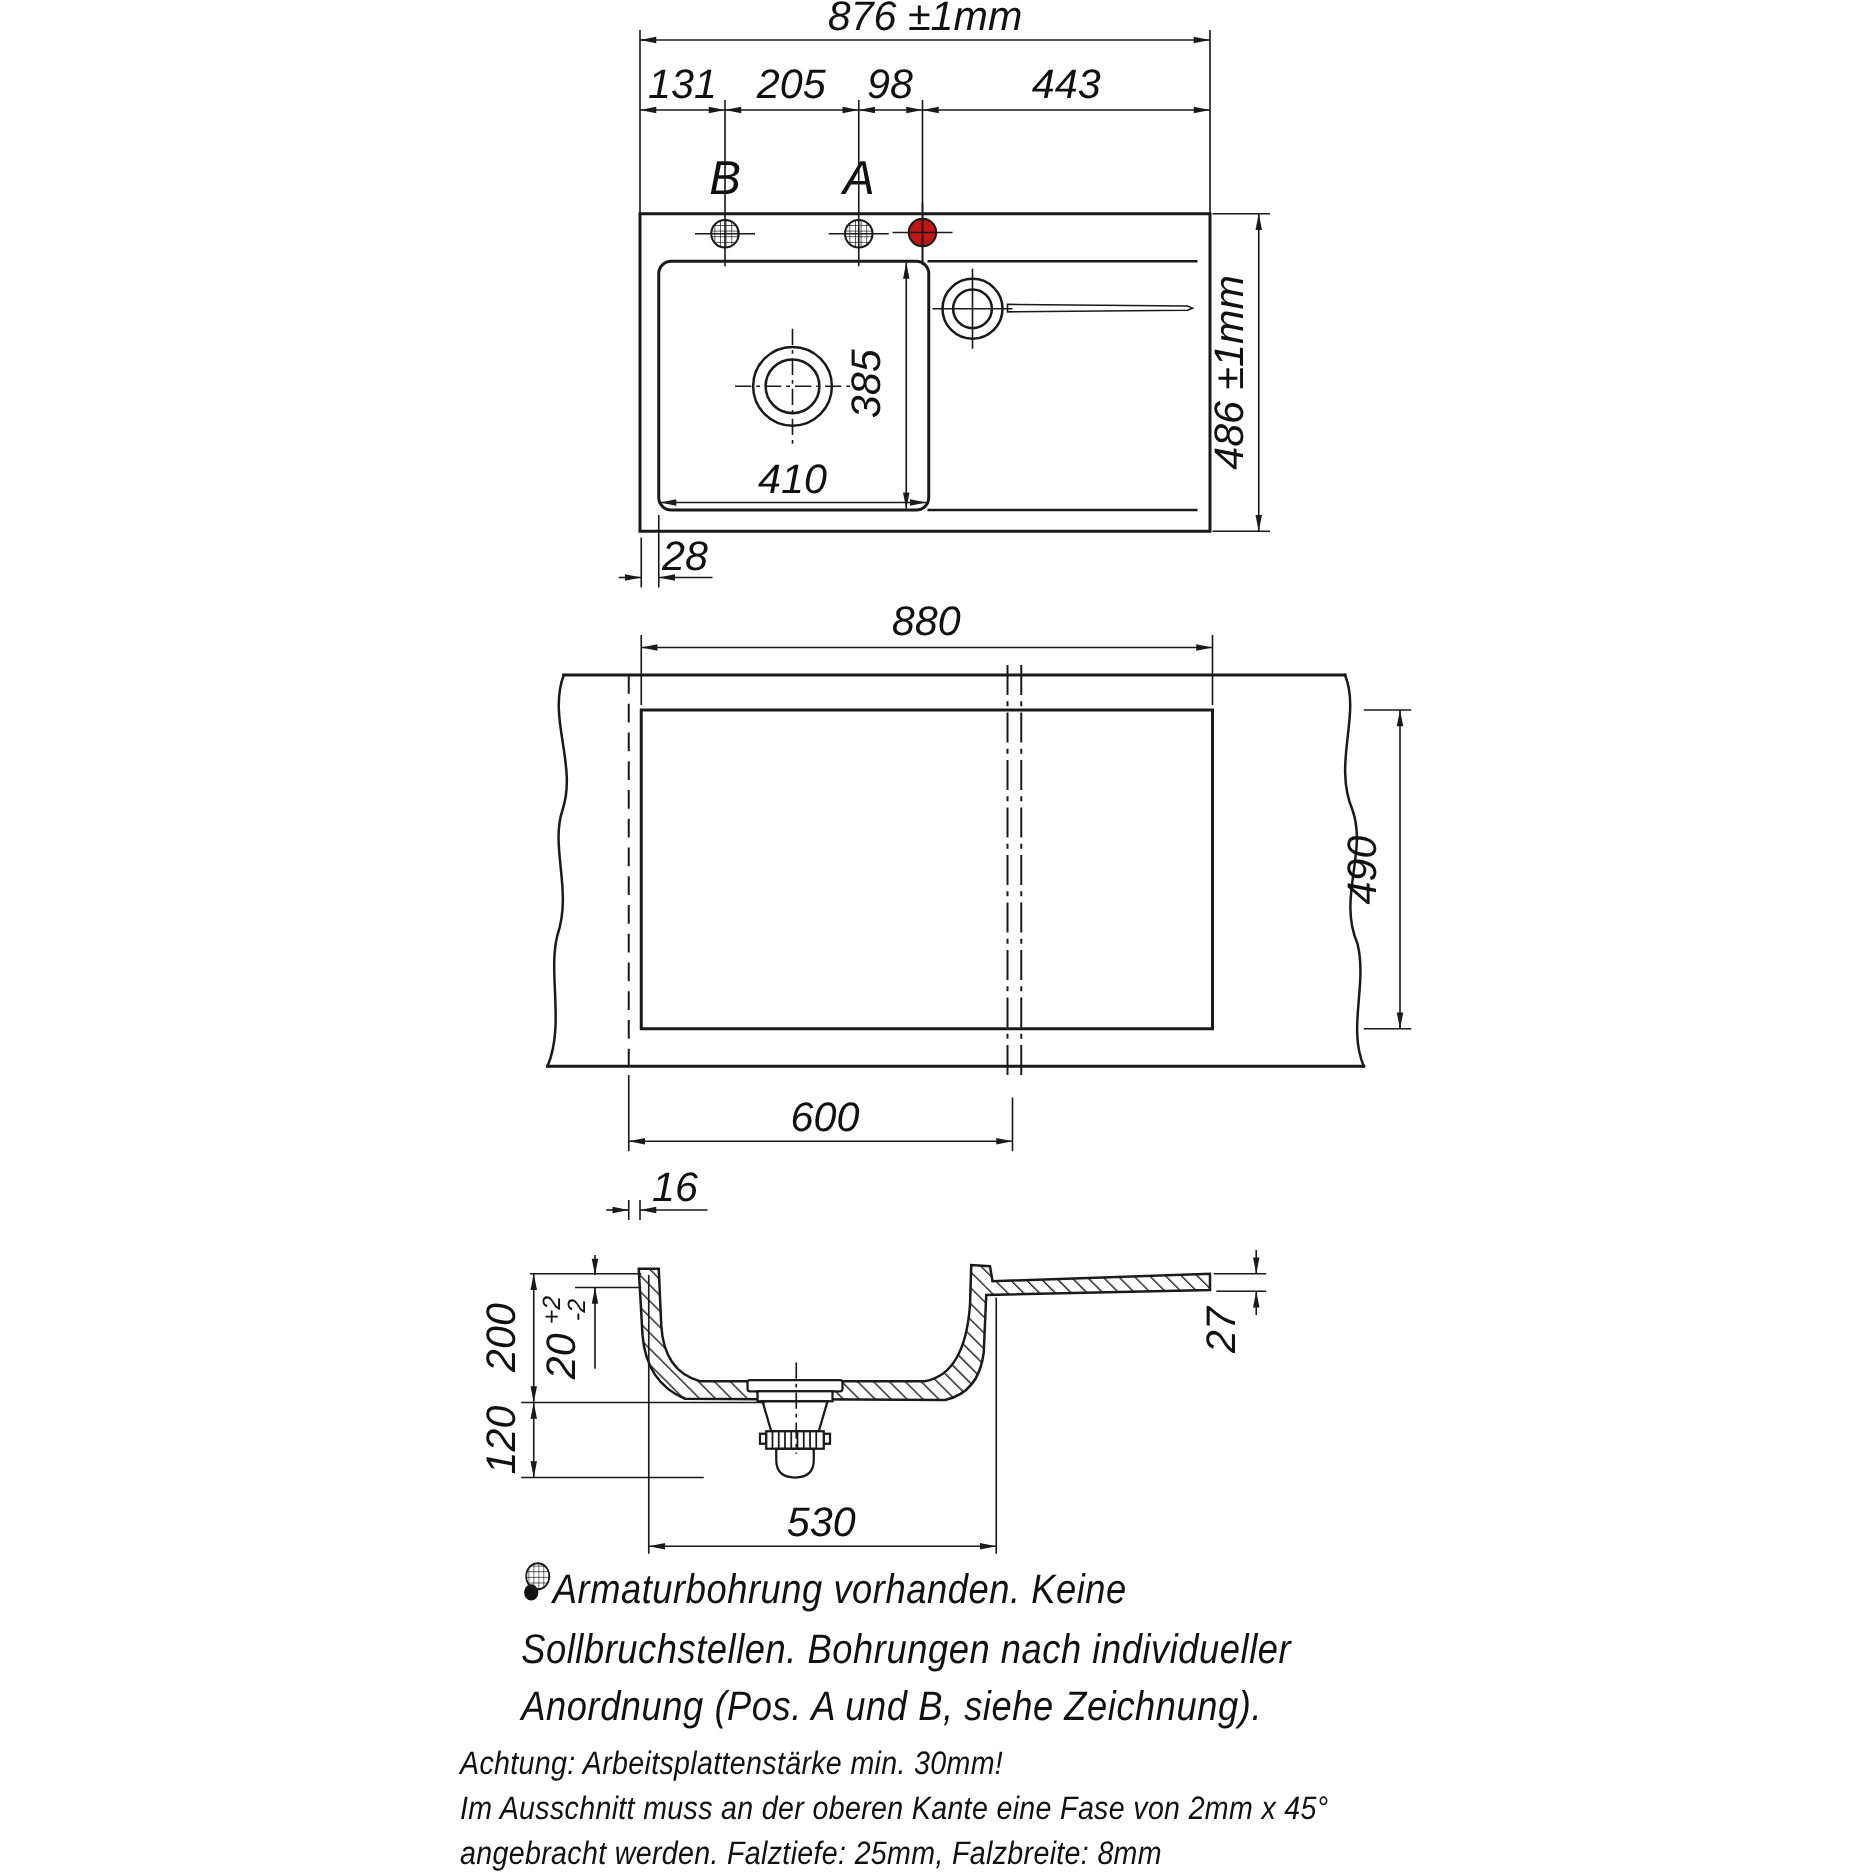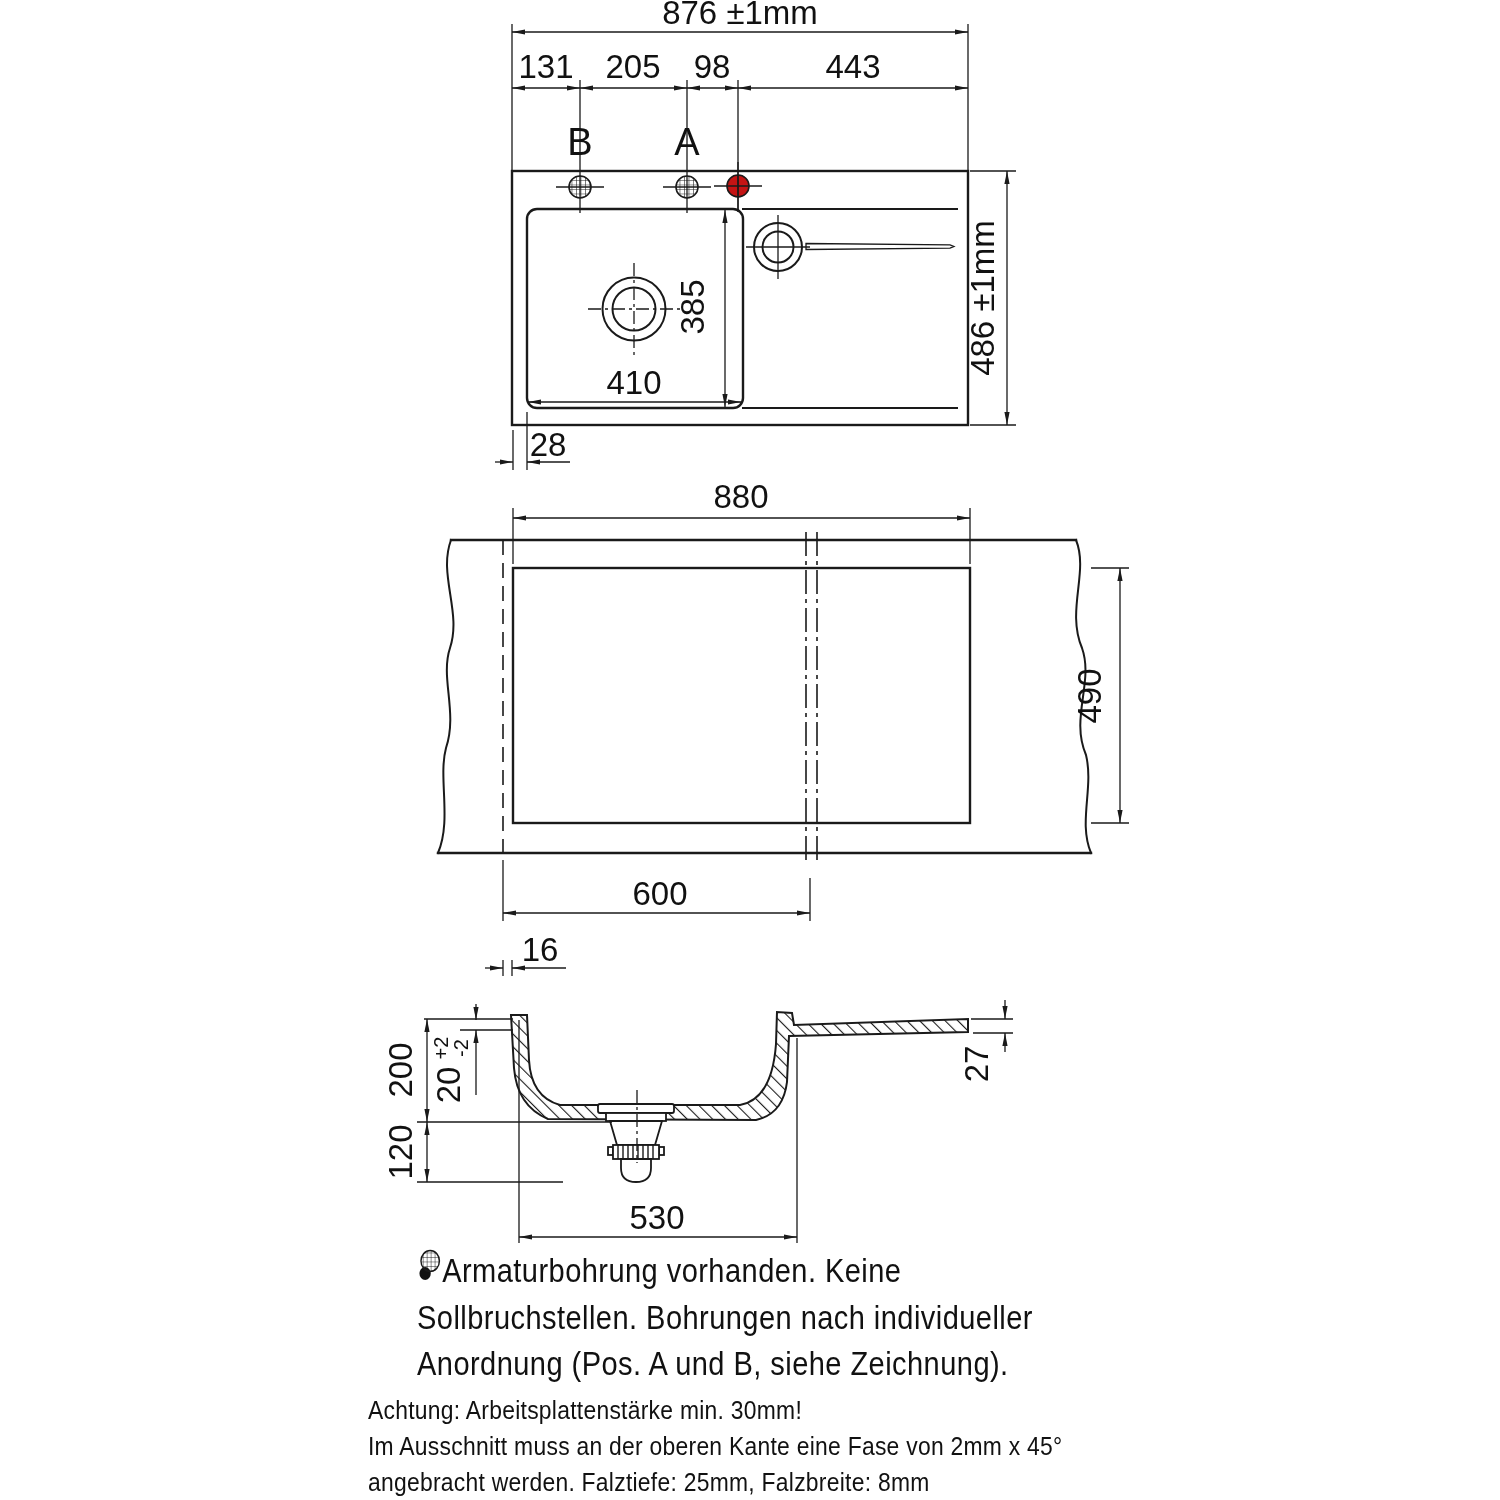--- a/index.html
+++ b/index.html
@@ -1,17 +1,17 @@
 <!DOCTYPE html>
 <html><head>
 <meta charset="utf-8">
 <style>
   html,body{margin:0;padding:0;background:#ffffff;}
   #canvas{position:relative;width:1500px;height:1500px;background:#fff;overflow:hidden;
-          font-family:"Liberation Sans",sans-serif;}
+          font-family:"Liberation Sans",sans-serif;font-style:italic;}
   svg{position:absolute;left:0;top:0;}
   svg .ln{stroke:#1a1a1a;stroke-width:2.4;fill:none;stroke-linecap:square;}
   svg .md{stroke:#1a1a1a;stroke-width:2;fill:none;stroke-linecap:square;}
   svg .dim{stroke:#1a1a1a;stroke-width:1.3;fill:none;stroke-linecap:butt;}
   svg .arr{fill:#1a1a1a;stroke:none;}
   svg .dash{stroke:#1a1a1a;stroke-width:1.6;fill:none;stroke-dasharray:15 8;}
   svg .cline{stroke:#1a1a1a;stroke-width:1.6;fill:none;stroke-dasharray:24 5 4 5;}
   svg .cline2{stroke:#1a1a1a;stroke-width:1.3;fill:none;stroke-dasharray:13 4 3 4;}
   svg text{fill:#111;font-family:"Liberation Sans",sans-serif;}
   svg .t{font-size:33px;}

